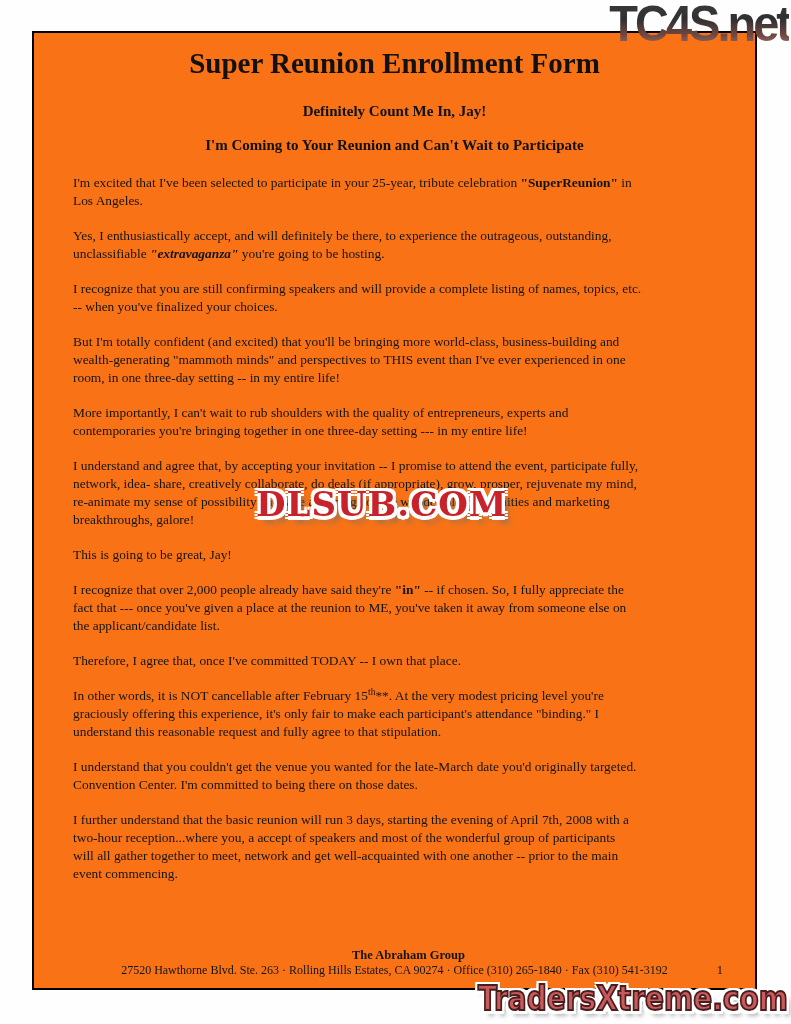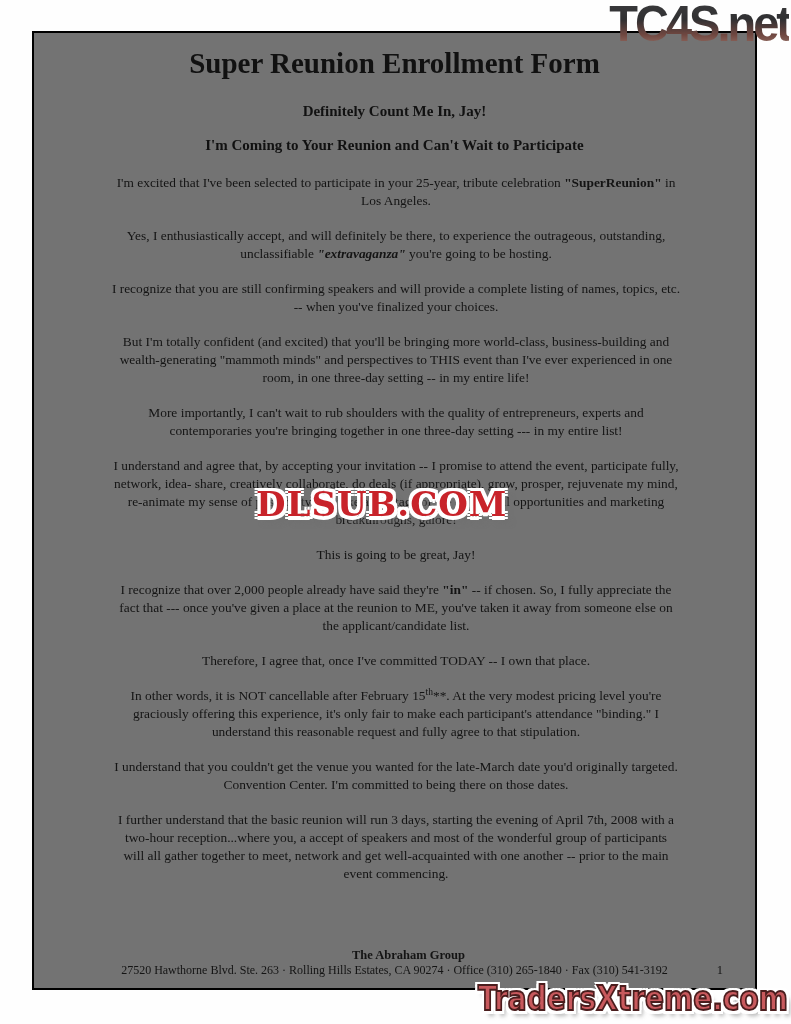--- a/index.html
+++ b/index.html
@@ -2,35 +2,35 @@
 <html style="--dlsub-red: #c8232a; --traders-fill: #c8595d; --traders-outline: #4a1d1d; --tc4s-bottom: #9d766b;"><head>
 <meta charset="utf-8">
 <style>
   html,body{margin:0;padding:0;}
   body{
     width:791px;height:1024px;position:relative;background:#fefefe;
     font-family:"Liberation Serif", serif;overflow:hidden;
   }
   .page-frame{
     position:absolute;left:32px;top:31px;width:725px;height:959px;
-    border:2px solid #000;box-sizing:border-box;background:#737373;
+    border:2px solid #000;box-sizing:border-box;background:#f97316;
   }
   .doc-title{
     margin-top:14px;text-align:center;font-size:29px;font-weight:bold;
     color:#111;letter-spacing:0px;
   }
   .doc-sub{
     text-align:center;font-size:15px;font-weight:bold;color:#111;
   }
   .doc-sub1{margin-top:23px;}
   .doc-sub2{margin-top:17px;}
   .doc-body{
     margin-top:20px;padding:0 28px 0 31px;font-size:13.4px;color:#141414;
   }
-  .para{margin:0 0 17px 0;text-align:center;}
+  .para{margin:0 0 17px 8px;}
   .line{white-space:nowrap;line-height:18px;height:18px;}
   .seg-b{font-weight:bold;}
   .seg-bi{font-weight:bold;font-style:italic;}
   .seg-sup{font-size:9.5px;position:relative;top:-5px;}
   .doc-footer{
     position:absolute;left:0;bottom:10px;width:100%;text-align:center;color:#141414;
   }
   .footer-company{font-size:12.5px;font-weight:bold;line-height:15px;padding-left:28px;}
   .footer-address{font-size:12px;line-height:15px;}
   .footer-pagenum{
@@ -90,21 +90,21 @@
         <div class="line"><span>I recognize that you are still confirming speakers and will provide a complete listing of names, topics, etc.</span></div>
         <div class="line"><span>-- when you've finalized your choices.</span></div>
       </div>
       <div class="para">
         <div class="line"><span>But I'm totally confident (and excited) that you'll be bringing more world-class, business-building and</span></div>
         <div class="line"><span>wealth-generating "mammoth minds" and perspectives to THIS event than I've ever experienced in one</span></div>
         <div class="line"><span>room, in one three-day setting -- in my entire life!</span></div>
       </div>
       <div class="para">
         <div class="line"><span>More importantly, I can't wait to rub shoulders with the quality of entrepreneurs, experts and</span></div>
-        <div class="line"><span>contemporaries you're bringing together in one three-day setting --- in my entire list!</span></div>
+        <div class="line"><span>contemporaries you're bringing together in one three-day setting --- in my entire life!</span></div>
       </div>
       <div class="para">
         <div class="line"><span>I understand and agree that, by accepting your invitation -- I promise to attend the event, participate fully,</span></div>
         <div class="line"><span>network, idea- share, creatively collaborate, do deals (if appropriate), grow, prosper, rejuvenate my mind,</span></div>
         <div class="line"><span>re-animate my sense of possibility and take advantage of the wonderful opportunities and marketing</span></div>
         <div class="line"><span>breakthroughs, galore!</span></div>
       </div>
       <div class="para">
         <div class="line"><span>This is going to be great, Jay!</span></div>
       </div>

